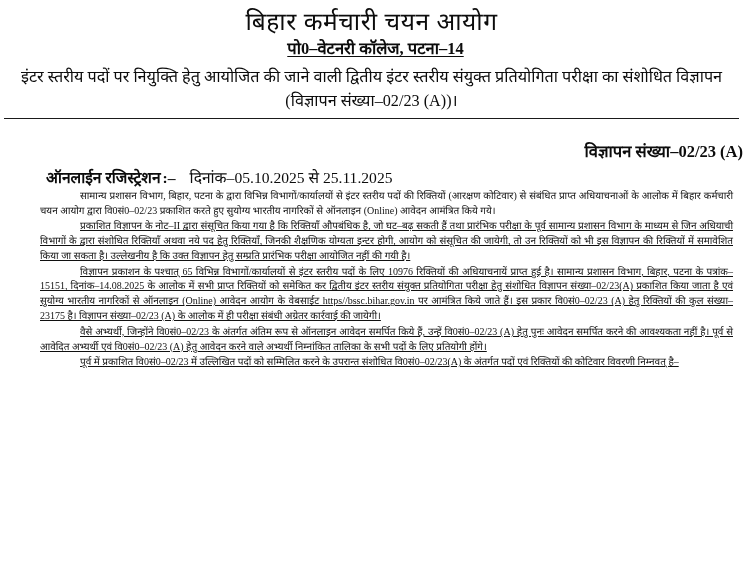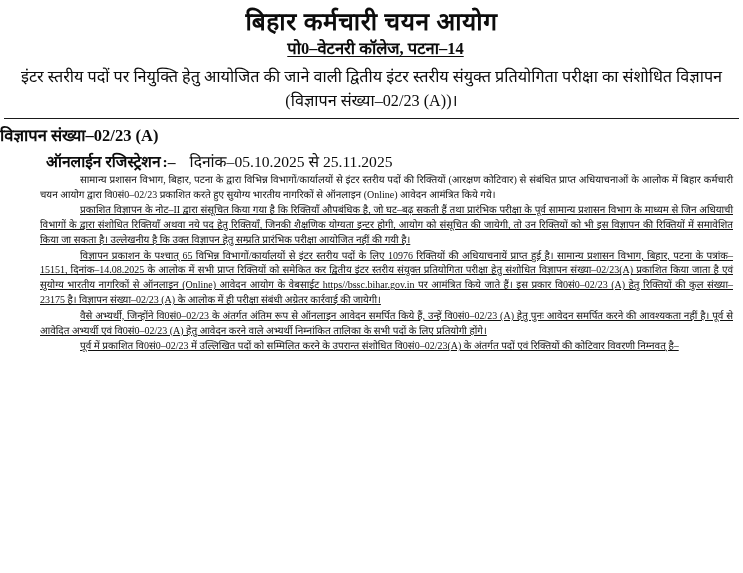--- a/index.html
+++ b/index.html
@@ -26,21 +26,21 @@
     background: #ffffff;
   }
 
   
   .header {
     text-align: center;
     padding-top: 6px;
   }
   .org-title {
     font-size: 24.5px;
-    font-weight: 700;
+    font-weight: 400;
     letter-spacing: 0.6px;
     line-height: 1.28;
     color: #0c0c0c;
   }
   .org-subtitle {
     font-size: 16.5px;
     font-weight: 700;
     line-height: 1.35;
     margin-top: 1px;
     color: #0c0c0c;
@@ -62,24 +62,24 @@
   }
 
   .rule {
     border: 0;
     border-top: 1.6px solid #1a1a1a;
     margin: 5px 4px 0 4px;
     height: 0;
   }
 
   .advt-no {
-    text-align: left;
+    text-align: right;
     font-size: 16.5px;
     font-weight: 700;
-    margin-top: 6px;
+    margin-top: 22px;
     line-height: 1.3;
     color: #0c0c0c;
   }
 
   
   .reg-line {
     margin-top: 4px;
     padding-left: 46px;
     font-size: 15.6px;
     line-height: 1.35;

